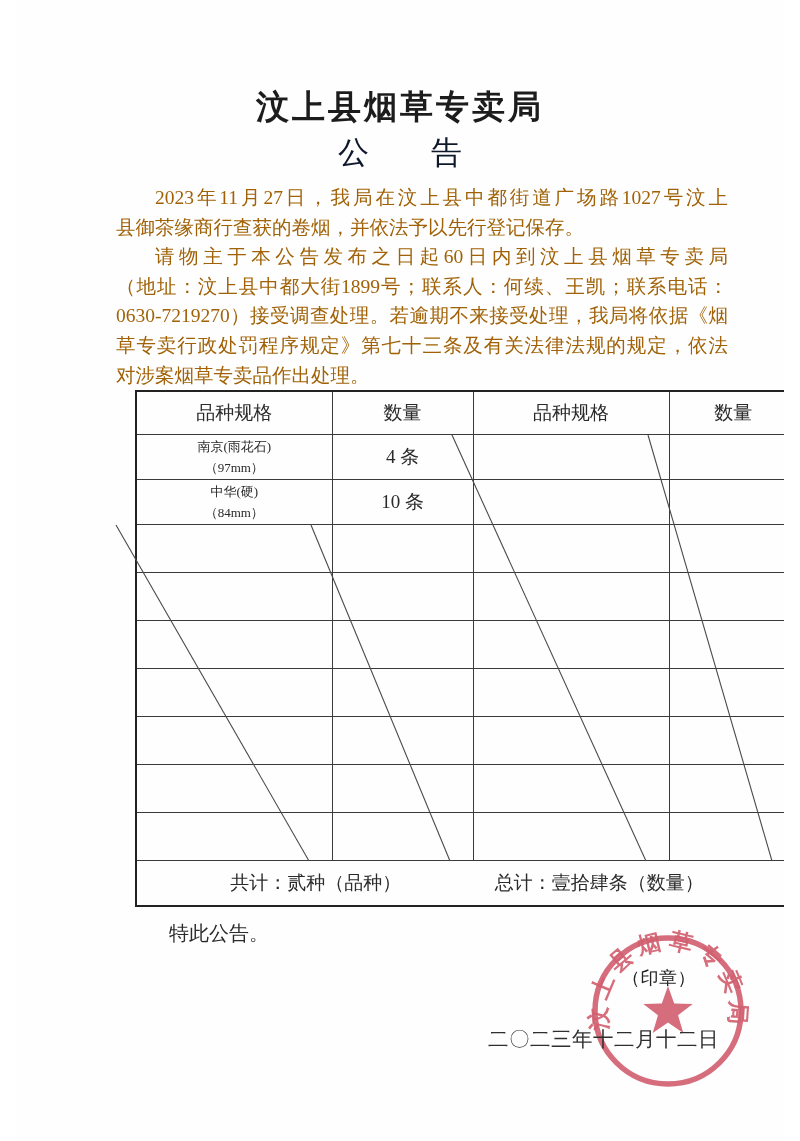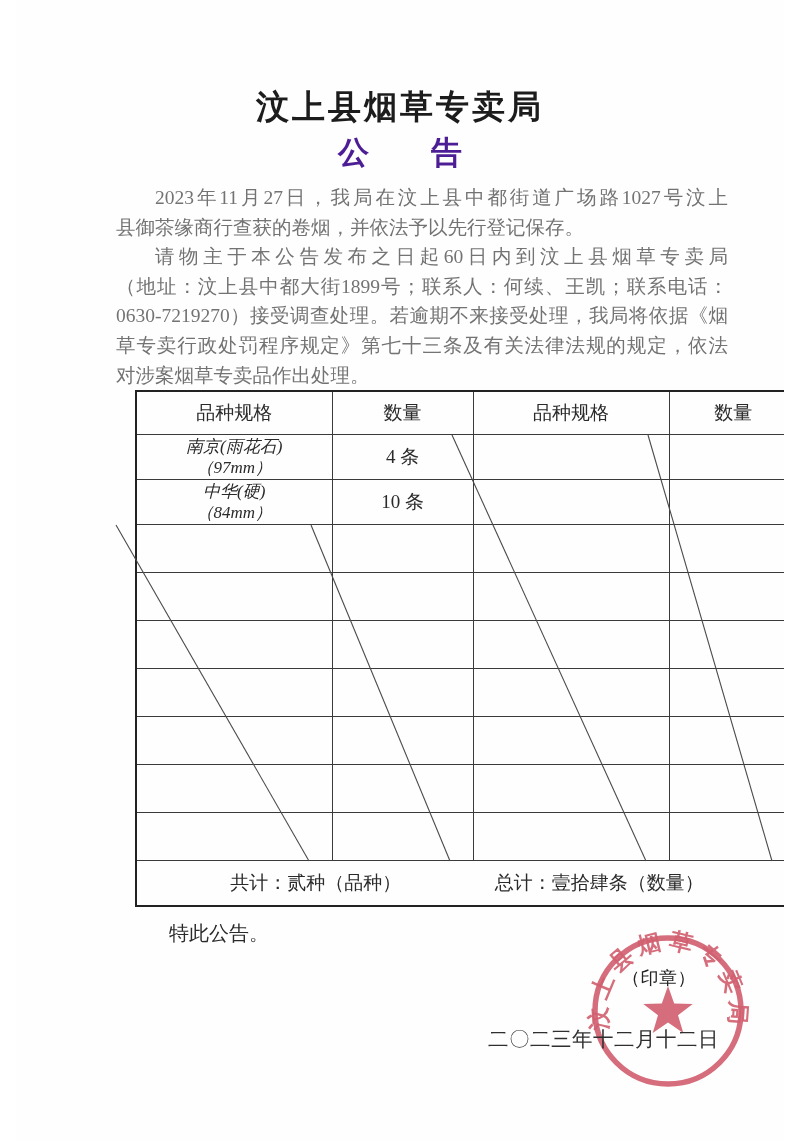--- a/index.html
+++ b/index.html
@@ -21,31 +21,31 @@
     font-size: 33px;
     font-weight: 700;
     letter-spacing: 3px;
     line-height: 42px;
     color: #1c1c1c;
   }
   .doc-subtitle {
     margin-top: 3px;
     text-align: center;
     font-size: 31px;
-    font-weight: 700;
+    font-weight: 400;
     line-height: 44px;
-    color: #4c1d95;
+    color: #0f172a;
   }
   
   .body-text {
     margin: 8px 0 12px 100px;
     width: 612px;
     font-size: 19.5px;
     line-height: 29.6px;
-    color: #737373;
+    color: #a16207;
   }
   .para .line {
     text-align: justify;
     text-align-last: justify;
     text-justify: inter-ideograph;
     height: 29.6px;
     overflow: hidden;
     white-space: nowrap;
   }
   .para .line.first { text-indent: 2em; }
@@ -70,21 +70,21 @@
     border: 1.2px solid #3a3a3a;
     text-align: center;
     vertical-align: middle;
     font-weight: 400;
     padding: 0;
   }
   tr.tr-head  { height: 43px; }
   tr.tr-data  { height: 45px; }
   tr.tr-empty { height: 48px; }
   tr.tr-foot  { height: 46px; }
-  .spec-cell { line-height: 21px; font-size: 17px; font-style: italic; }
+  .spec-cell { line-height: 21px; font-size: 13px; }
   .foot-flex {
     display: flex;
     justify-content: space-evenly;
     align-items: center;
     width: 100%;
   }
   .diag-overlay {
     position: absolute;
     left: 0; top: 0;
     width: 662px;

